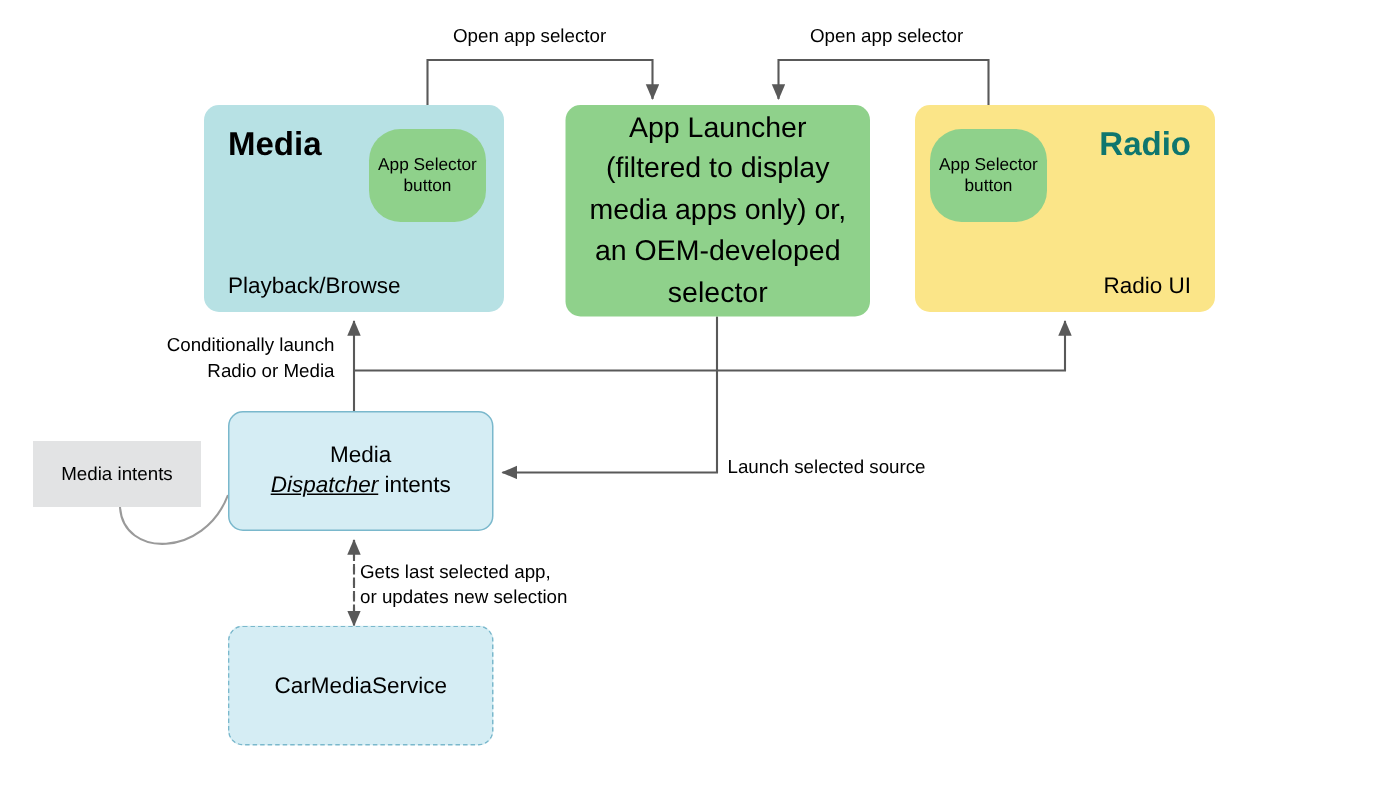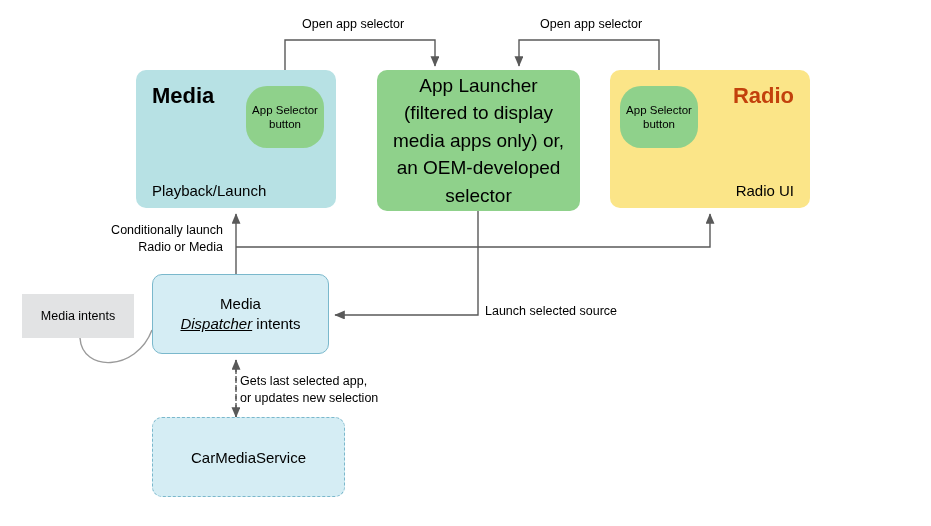--- a/index.html
+++ b/index.html
@@ -65,21 +65,21 @@
     left: 610px; top: 70px;
     width: 200px; height: 138px;
     background: #fbe588;
     border-radius: 10px;
   }
   #radio-title {
     position: absolute;
     right: 16px; top: 13px;
     font-size: 22px;
     font-weight: bold;
-    color: #c2410c;
+    color: #0f766e;
   }
   #radio-footer {
     position: absolute;
     right: 16px; bottom: 9px;
     font-size: 15px;
     color: #000;
   }
   
   .selector-btn {
     position: absolute;
@@ -124,21 +124,21 @@
     justify-content: center;
     text-align: center;
     font-size: 15px;
     line-height: 1.35;
     color: #000;
   }
   #dispatcher .ital { font-style: italic; text-decoration: underline; }
   
   #carmediaservice {
     left: 152px; top: 417px;
-    width: 193px; height: 80px;
+    width: 177px; height: 80px;
     background: #d5edf4;
     border: 1px dashed #7ab8cc;
     border-radius: 10px;
     display: flex;
     align-items: center;
     justify-content: center;
     text-align: center;
     font-size: 15px;
     color: #000;
   }
@@ -202,21 +202,21 @@
 
       <path d="M80,338 C82,372 136,372 152,330" stroke="#9a9a9a"></path>
     </g>
   </svg>
 
   <div class="node" id="media-card">
     <div id="media-title">Media</div>
     <div class="selector-btn" id="media-selector-btn">App
 Selector
 button</div>
-    <div id="media-footer">Playback/Launch</div>
+    <div id="media-footer">Playback/Browse</div>
   </div>
 
   <div class="node" id="app-launcher">App Launcher
 (filtered to display
 media apps only) or,
 an OEM-developed
 selector</div>
 
   <div class="node" id="radio-card">
     <div id="radio-title">Radio</div>

